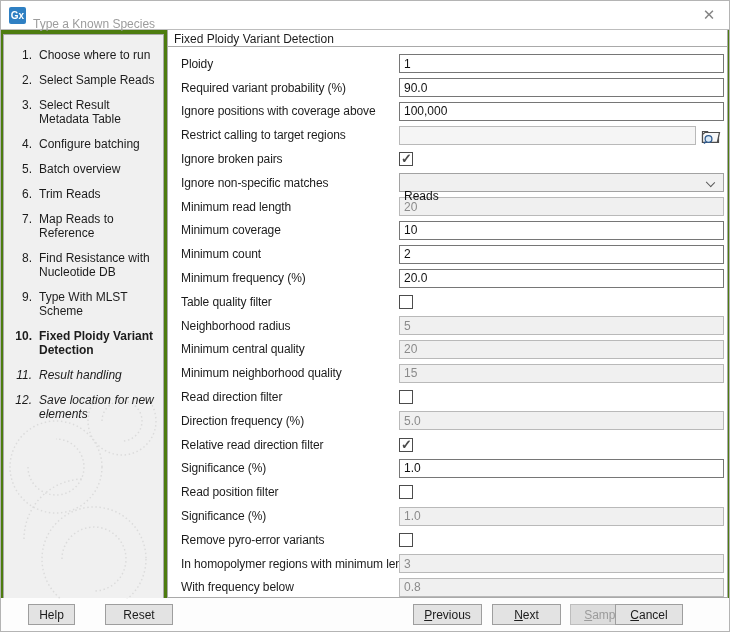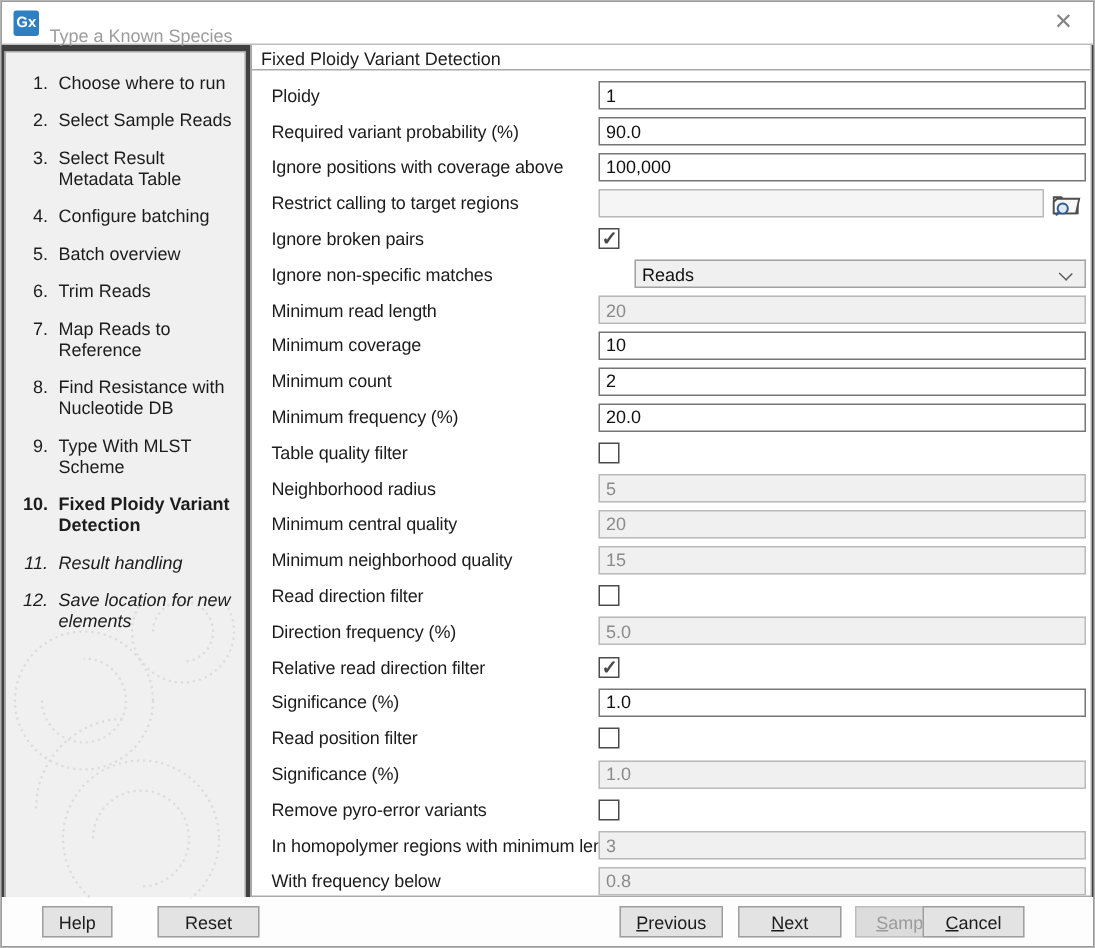--- a/index.html
+++ b/index.html
@@ -1,19 +1,19 @@
 <!DOCTYPE html>
 <html><head>
 <meta charset="utf-8">
 <style>
   * { margin:0; padding:0; box-sizing:border-box; }
   html,body { width:730px; height:632px; }
   body { font-family:"Liberation Sans", sans-serif; background:#fff; }
 
-  .window { position:relative; width:730px; height:632px; background:#404040;
+  .window { position:relative; width:730px; height:632px; background:#4d7c0f;
             border:1px solid #b4b4b4; overflow:hidden; }
 
   
   .titlebar { position:absolute; top:0; left:0; right:0; height:29px;
               background:#fff; border-bottom:1px solid #bdbdbd; }
   .appicon { position:absolute; left:8px; top:6px; width:17px; height:17px;
              background:#2f80c3; border-radius:2px; color:#fff;
              font-size:10px; font-weight:bold; display:flex;
              align-items:center; justify-content:center; }
   .title-text { position:absolute; left:32px; top:16px; font-size:12px;
@@ -56,22 +56,22 @@
   .browse { width:26px; height:21px; border:none; background:transparent;
             margin-left:2px; padding:0; cursor:pointer; display:flex;
             align-items:center; justify-content:center; }
 
   .checkbox { width:14px; height:14px; border:1px solid #4c4c4c; background:#fff;
               position:relative; cursor:pointer; }
   .checkbox.checked::after { content:"✓"; position:absolute; left:1px; top:-2px;
               font-size:13px; font-weight:bold; color:#4a4a4a; }
 
   .select { flex:1; height:19px; background:#f0f0f0; border:1px solid #a2a2a2;
-            position:relative; font-size:12px; color:#111; padding:2px 20px 0 4px;
-            cursor:pointer;margin-left:24px; }
+            position:relative; font-size:12px; color:#111; padding:15px 20px 0 4px;
+            cursor:pointer; }
   .chev { position:absolute; right:9px; top:5px; width:7px; height:7px;
           border-right:1.4px solid #5a5a5a; border-bottom:1.4px solid #5a5a5a;
           transform:rotate(45deg) scaleY(0.9); }
 
   
   .footer { position:absolute; bottom:0; left:0; right:0; height:33px;
             background:#fdfdfd; }
   .btn { position:absolute; top:6px; height:21px; background:#e3e3e3;
          border:1px solid #9e9e9e; font-family:"Liberation Sans", sans-serif;
          font-size:12px; color:#1c1c1c; cursor:pointer; padding:0; }

